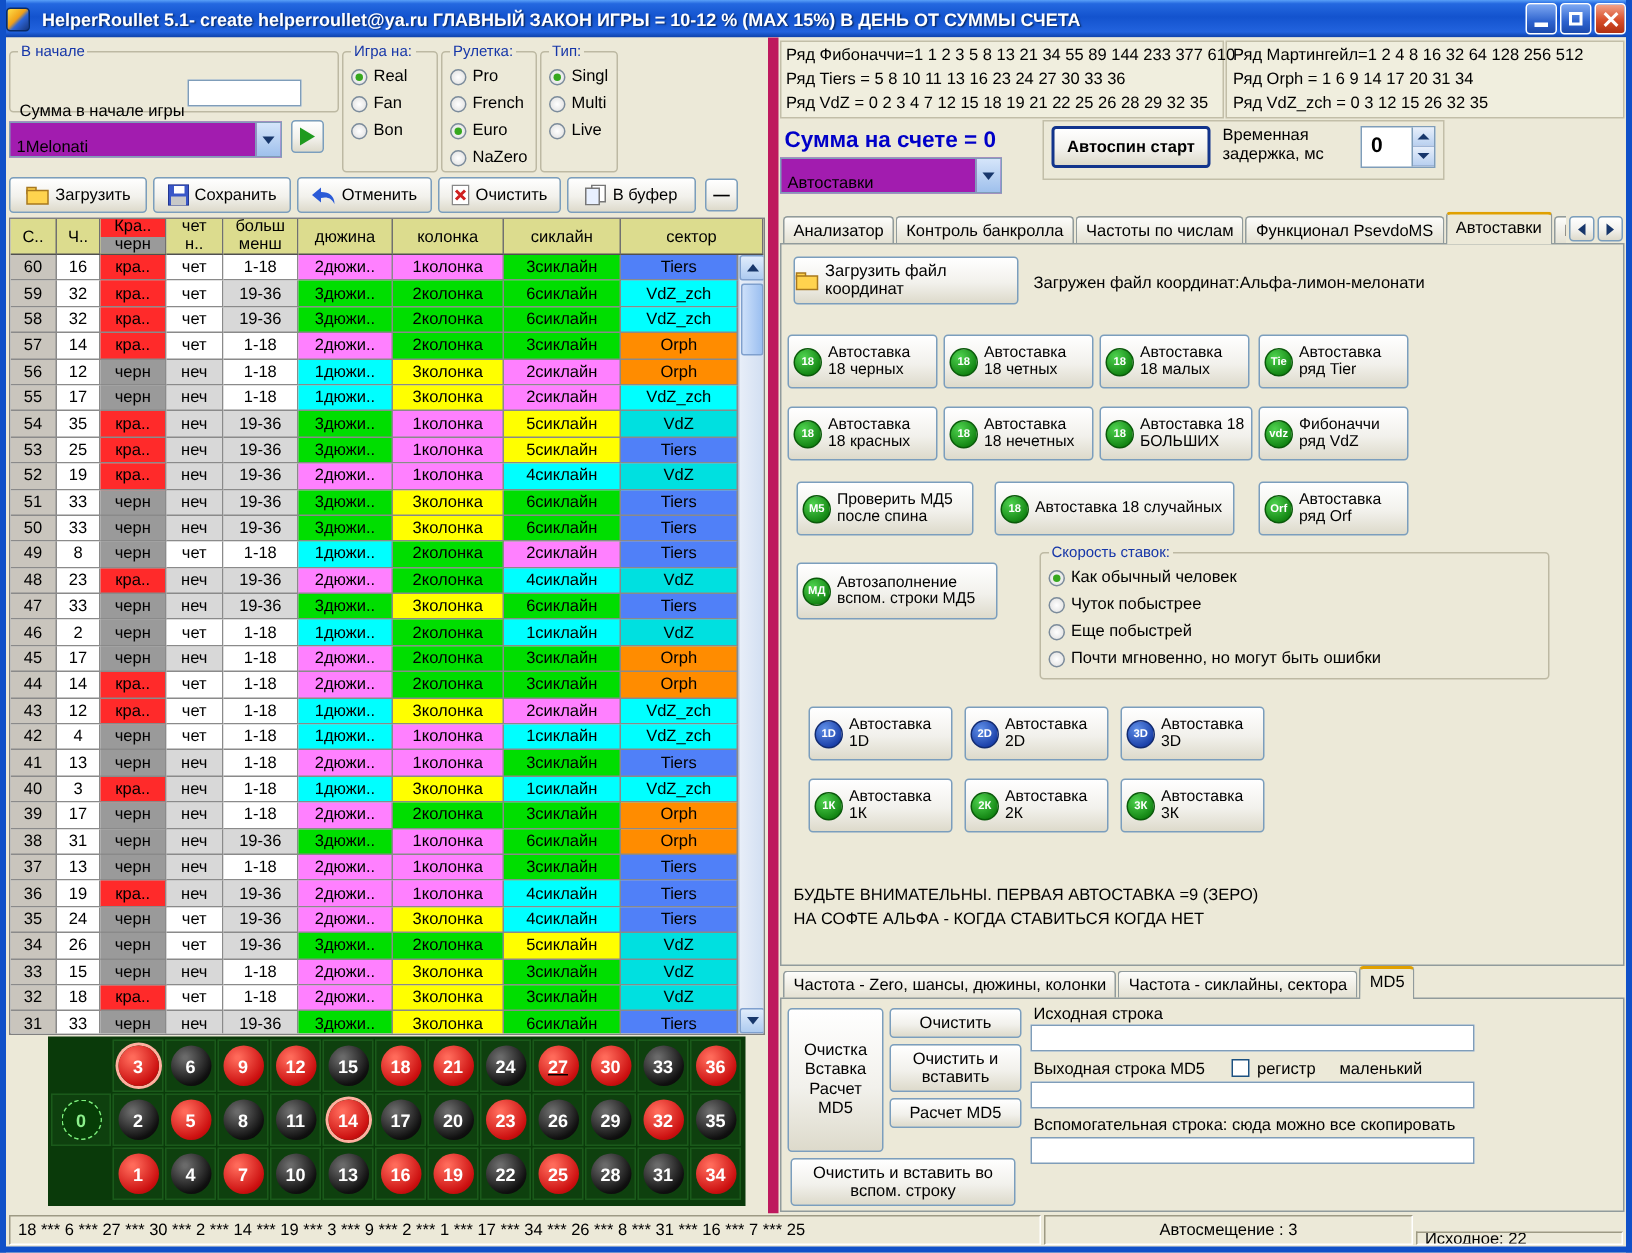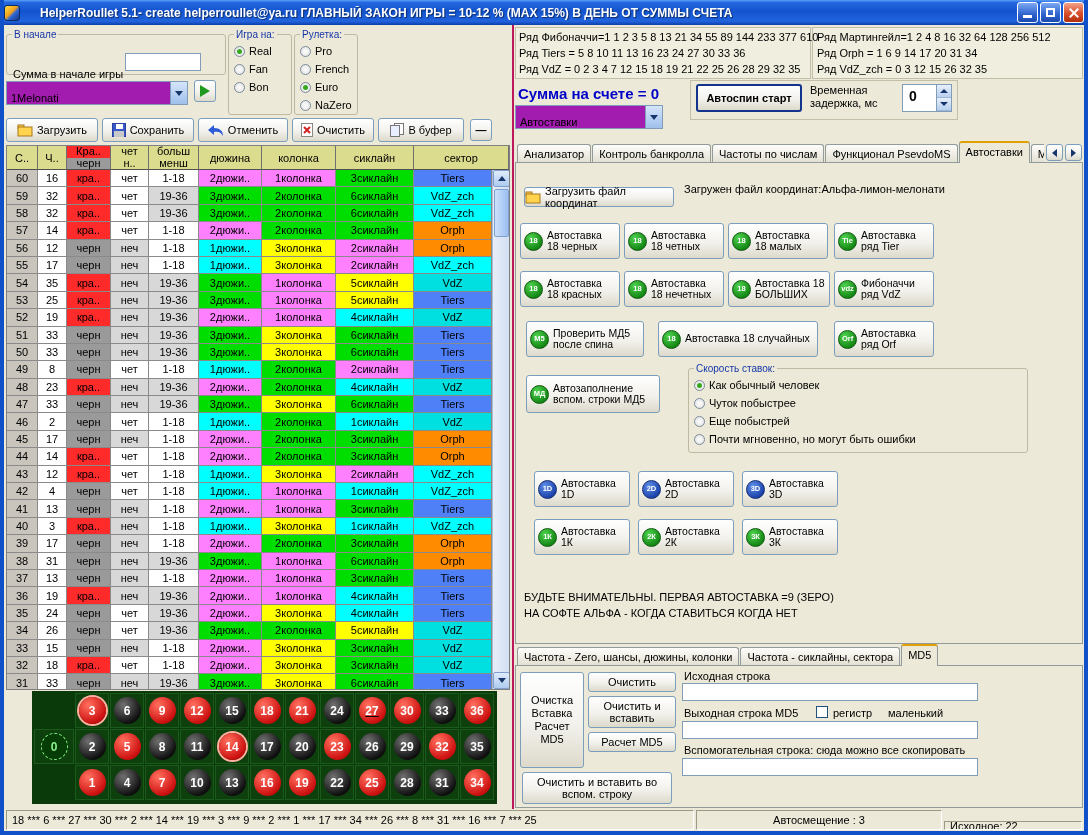--- a/index.html
+++ b/index.html
@@ -3,21 +3,21 @@
 <meta charset="utf-8">
 <style>
 *{box-sizing:border-box;margin:0;padding:0;}
 html,body{width:1088px;height:835px;overflow:hidden;}
 body{font-family:"Liberation Sans",sans-serif;font-size:11px;background:#6A8CC4;}
 .abs{position:absolute;}
 .window{position:absolute;inset:0;background:#ECE9D8;}
 
 .titlebar{position:absolute;top:0;left:0;right:0;height:25px;
  background:linear-gradient(180deg,#5AA0F8 0%,#2468E0 10%,#1353CE 45%,#2263DE 85%,#0C3FA8 100%);
- display:flex;align-items:center;padding:0 4px;gap:20px;}
+ display:flex;align-items:center;padding:0 4px;gap:8px;}
 .app-icon{width:16px;height:16px;border-radius:3px;flex:0 0 16px;
  background:linear-gradient(135deg,#FFE04A 0%,#F0A019 45%,#2E66D8 60%,#17367E 100%);
  border:1px solid #0A2B66;}
 .title-text{color:#fff;font-weight:bold;font-size:12px;text-shadow:1px 1px 1px #0A2B66;
  white-space:nowrap;overflow:hidden;flex:1;}
 .winbtns{display:flex;gap:2px;}
 .winbtn{width:21px;height:21px;border-radius:3px;border:1px solid #fff;
  background:linear-gradient(180deg,#7DA8F2,#2E63CE 60%,#1B4AAE);position:relative;}
 .winbtn.close{background:linear-gradient(180deg,#F2A38A,#D84E2A 55%,#B03010);}
 .winbtn .bar{position:absolute;left:5px;bottom:4px;width:9px;height:3px;background:#fff;}
@@ -70,21 +70,21 @@
 
 .board{position:absolute;left:28px;top:666px;width:465px;height:113px;background:#0A3A0A;padding:2px;
  display:grid;grid-template-columns:40px repeat(12,34px);grid-template-rows:repeat(3,35px);gap:1px;}
 .tile{background:#0E400E;border:1px solid #1A5A1A;display:flex;align-items:center;justify-content:center;}
 .chip{width:27px;height:27px;border-radius:50%;display:flex;align-items:center;justify-content:center;color:#fff;font-weight:bold;font-size:12px;}
 .chip.red{background:radial-gradient(circle at 35% 30%,#FF6A5A 5%,#CC1010 70%,#8A0404);}
 .chip.black{background:radial-gradient(circle at 35% 30%,#6A6A6A 5%,#101010 70%,#000);}
 .chip.zero{background:#063D06;border:1px dashed #7CF07C;color:#8CF08C;}
 .chip.hl{box-shadow:0 0 0 2px #FFB0A0;}
 
-.right-panel{position:absolute;left:508px;top:0;right:0;bottom:22px;border-left:2px solid #be185d;background:#ECE9D8;}
+.right-panel{position:absolute;left:508px;top:0;right:0;bottom:22px;border-left:7px solid #be185d;background:#ECE9D8;}
 .series-box{border:1px solid #C2BEA8;background:#F0EEDE;}
 .series-line{position:absolute;white-space:nowrap;font-size:11px;color:#000;}
 .sum-label{font-size:15px;font-weight:bold;color:#0000C8;white-space:nowrap;}
 .autospin{border:2px solid #12348C;border-radius:3px;font-weight:bold;}
 .spinner{display:flex;border:1px solid #7F9DB9;background:#fff;}
 .spin-val{flex:1;font-size:14px;font-weight:bold;padding:3px 0 0 6px;}
 .spin-btns{width:15px;display:flex;flex-direction:column;border-left:1px solid #7F9DB9;}
 .spin-btns div{flex:1;background:linear-gradient(180deg,#E7EFFB,#B9D0F0);display:flex;align-items:center;justify-content:center;border-bottom:1px solid #9FB6D8;}
 
 .tabstrip{display:flex;align-items:flex-end;height:22px;padding-left:2px;}
@@ -187,20 +187,37 @@
               <span class="radio on"></span>
               <span style="white-space: nowrap;">Euro</span>
             </div>
             <div class="radio-item">
               <span class="radio"></span>
               <span style="white-space: nowrap; text-align: center;">NaZero</span>
             </div>
           </div>
       </fieldset>
 
+      <fieldset class="abs" style="left:356px;top:4px;width:52px;height:86px;">
+        <legend>Тип:</legend>
+        <div>
+            <div class="radio-item">
+              <span class="radio on"></span>
+              <span style="white-space: nowrap;">Singl</span>
+            </div>
+            <div class="radio-item">
+              <span class="radio"></span>
+              <span style="white-space: nowrap;">Multi</span>
+            </div>
+            <div class="radio-item">
+              <span class="radio"></span>
+              <span style="white-space: nowrap;">Live</span>
+            </div>
+          </div>
+      </fieldset>
 
       <button class="btn toolbar-btn abs" style="left:2px;top:93px;width:92px;">
         <svg width="16" height="14">
             <rect x="1" y="2" width="6" height="4" fill="#FFD34E" stroke="#A8781E"></rect>
             <rect x="1" y="4" width="14" height="9" fill="#FFD34E" stroke="#A8781E"></rect>
           </svg>
         <span>Загрузить</span>
       </button>
       <button class="btn toolbar-btn abs" style="left:98px;top:93px;width:92px;">
         <svg width="14" height="14">
@@ -761,21 +778,21 @@
       <div class="tab-arrows" style="top:119px;">
         <button class="btn tab-arrow">
             <span class="arr-left"></span>
           </button>
         <button class="btn tab-arrow">
             <span class="arr-right"></span>
           </button>
       </div>
 
       <div class="tabpanel" style="top:137px;height:482px;">
-        <button class="btn abs" style="left:8px;top:24px;width:150px;height:20px;text-align:left;">
+        <button class="btn abs" style="left:8px;top:8px;width:150px;height:32px;text-align:left;">
           <svg width="16" height="14">
               <rect x="1" y="2" width="6" height="4" fill="#FFD34E" stroke="#A8781E"></rect>
               <rect x="1" y="4" width="14" height="9" fill="#FFD34E" stroke="#A8781E"></rect>
             </svg>
           <span style="flex:1;line-height:12px;">Загрузить файл координат</span>
         </button>
         <span class="abs" style="left:168px;top:20px;white-space:nowrap;">Загружен файл координат:Альфа-лимон-мелонати</span>
 
         <button class="btn bet-btn" style="left:4px;top:60px;width:100px;">
           <span class="chip-icon">18</span>

